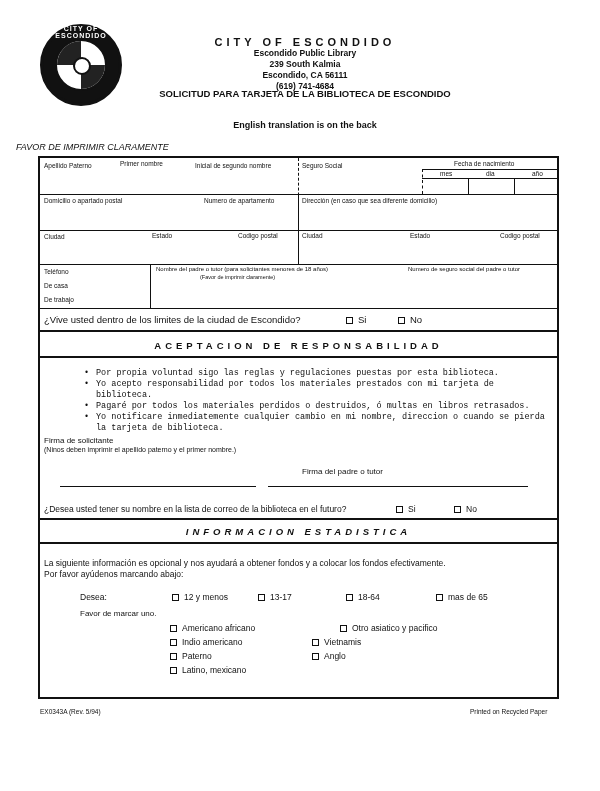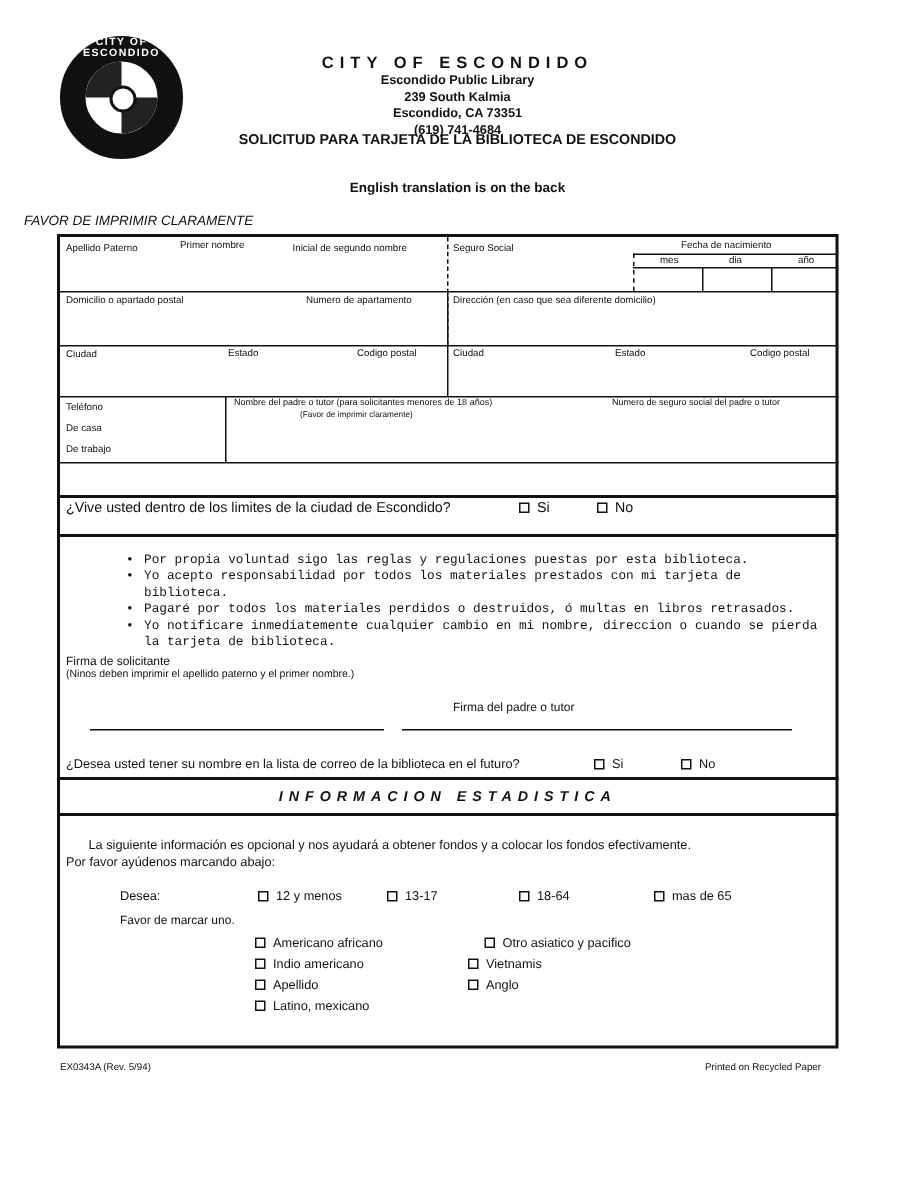--- a/index.html
+++ b/index.html
@@ -17,21 +17,21 @@
   .hdr-line { font-size: 8.5px; font-weight: bold; line-height: 11px; }
   .form-title { left: 100px; top: 88px; width: 410px; text-align: center; font-size: 9.5px; font-weight: bold; }
   .form-sub { left: 100px; top: 120px; width: 410px; text-align: center; font-size: 9px; font-weight: bold; }
   .print-note { left: 16px; top: 142px; font-size: 9px; font-style: italic; }
   .frame { left: 38px; top: 156px; width: 521px; height: 543px; border: 2px solid #111; }
   .hline { position: absolute; height: 0; border-top: 1px solid #111; }
   .hline.thick { border-top: 2px solid #111; }
   .vline { position: absolute; width: 0; border-left: 1px solid #111; }
   .vline.dash { border-left: 1px dashed #111; }
   .lbl { position: absolute; font-size: 6.5px; white-space: nowrap; }
-  .q { position: absolute; font-size: 9.5px; white-space: nowrap; margin-top: 19px; }
+  .q { position: absolute; font-size: 9.5px; white-space: nowrap; }
   .cb { display: inline-block; width: 7px; height: 7px; border: 1px solid #111; vertical-align: -1px; margin-right: 5px; }
   .section-title { position: absolute; left: 0; width: 100%; text-align: center; font-size: 9.5px; font-weight: bold; letter-spacing: 4px; }
   .bullets { position: absolute; left: 44px; top: 211px; width: 470px; font-size: 8.5px; line-height: 11px; }
   .bullets li { list-style: none; position: relative; padding-left: 12px; font-family: Liberation Mono, monospace; }
   .bullets li::before { content: "\2022"; position: absolute; left: 0; top: 0; }
   .txt { position: absolute; font-size: 8px; white-space: nowrap; }
   .opt { position: absolute; font-size: 8.5px; white-space: nowrap; }
   .footer { position: absolute; font-size: 6.5px; white-space: nowrap; }
 </style>
 </head>
@@ -43,21 +43,21 @@
     <div class="q1"></div>
       <div class="q4"></div>
     <div class="seal-center"></div>
   </div>
 </div>
 
 <div class="abs header">
   <div class="city-title">CITY OF ESCONDIDO</div>
   <div class="hdr-line">Escondido Public Library</div>
   <div class="hdr-line">239 South Kalmia</div>
-  <div class="hdr-line">Escondido, CA  73351</div>
+  <div class="hdr-line">Escondido, CA  56111</div>
   <div class="hdr-line">(619) 741-4684</div>
 </div>
 <div class="abs form-title">SOLICITUD PARA TARJETA DE LA BIBLIOTECA DE ESCONDIDO</div>
 <div class="abs form-sub">English translation is on the back</div>
 <div class="abs print-note">FAVOR DE IMPRIMIR CLARAMENTE</div>
 
 <div class="abs frame">
 
   <div class="lbl" style="left:4px;top:4px;">Apellido Paterno</div>
   <div class="lbl" style="left:80px;top:2px;">Primer nombre</div>
@@ -109,20 +109,21 @@
   <div class="abs" style="left:116px;top:124px;width:240px;height:22px;"></div>
   <div class="lbl" style="left:368px;top:108px;font-size:6px;">Numero de seguro social del padre o tutor</div>
   <div class="abs" style="left:368px;top:118px;width:148px;height:28px;"></div>
   <div class="hline" style="left:0;top:150px;width:519px;"></div>
 
   <div class="q" style="left:4px;top:156px;">¿Vive usted dentro de los limites de la ciudad de Escondido?</div>
   <div class="q" style="left:306px;top:156px;"><span class="cb"></span><span>Si</span></div>
   <div class="q" style="left:358px;top:156px;"><span class="cb"></span><span>No</span></div>
   <div class="hline thick" style="left:0;top:172px;width:519px;"></div>
 
+  <div class="section-title" style="top:182px;">ACEPTACION DE RESPONSABILIDAD</div>
   <div class="hline thick" style="left:0;top:198px;width:519px;"></div>
   <ul class="bullets" style="top:210px;">
     <li>Por propia voluntad sigo las reglas y regulaciones puestas por esta biblioteca.</li>
     <li>Yo acepto responsabilidad por todos los materiales prestados con mi tarjeta de biblioteca.</li>
     <li>Pagaré por todos los materiales perdidos o destruidos, ó multas en libros retrasados.</li>
     <li>Yo notificare inmediatemente cualquier cambio en mi nombre, direccion o cuando se pierda la tarjeta de biblioteca.</li>
   </ul>
   <div class="txt" style="left:4px;top:278px;">Firma de solicitante</div>
   <div class="txt" style="left:4px;top:288px;font-size:7px;">(Ninos deben imprimir el apellido paterno y el primer nombre.)</div>
   <div class="txt" style="left:262px;top:277px;margin-top:32px;">Firma del padre o tutor</div>
@@ -130,31 +131,31 @@
   <div class="hline" style="left:20px;top:328px;width:196px;"></div>
   <div class="abs" style="left:228px;top:300px;width:260px;height:28px;"></div>
   <div class="hline" style="left:228px;top:328px;width:260px;"></div>
   <div class="txt" style="left:4px;top:346px;font-size:8.5px;">¿Desea usted tener su nombre en la lista de correo de la biblioteca en el futuro?</div>
   <div class="txt" style="left:356px;top:346px;font-size:8.5px;"><span class="cb"></span><span>Si</span></div>
   <div class="txt" style="left:414px;top:346px;font-size:8.5px;"><span class="cb"></span><span>No</span></div>
   <div class="hline thick" style="left:0;top:360px;width:519px;"></div>
 
   <div class="section-title" style="top:368px;font-style:italic;">INFORMACION ESTADISTICA</div>
   <div class="hline thick" style="left:0;top:384px;width:519px;"></div>
-  <div class="txt" style="left:4px;top:400px;font-size:8.5px;margin-left:15px;">La siguiente información es opcional y nos ayudará a obtener fondos y a colocar los fondos efectivamente.</div>
+  <div class="txt" style="left:4px;top:400px;font-size:8.5px;">La siguiente información es opcional y nos ayudará a obtener fondos y a colocar los fondos efectivamente.</div>
   <div class="txt" style="left:4px;top:411px;font-size:8.5px;">Por favor ayúdenos marcando abajo:</div>
   <div class="opt" style="left:40px;top:434px;">Desea:</div>
   <div class="opt" style="left:132px;top:434px;"><span class="cb"></span><span>12 y menos</span></div>
   <div class="opt" style="left:218px;top:434px;"><span class="cb"></span><span>13-17</span></div>
   <div class="opt" style="left:306px;top:434px;"><span class="cb"></span><span>18-64</span></div>
   <div class="opt" style="left:396px;top:434px;"><span class="cb"></span><span>mas de 65</span></div>
   <div class="opt" style="left:40px;top:451px;font-size:8px;">Favor de marcar uno.</div>
   <div class="opt" style="left:130px;top:465px;"><span class="cb"></span><span>Americano africano</span></div>
   <div class="opt" style="left:130px;top:479px;"><span class="cb"></span><span>Indio americano</span></div>
-  <div class="opt" style="left:130px;top:493px;"><span class="cb"></span><span>Apellido</span></div>
+  <div class="opt" style="left:130px;top:493px;"><span class="cb"></span><span>Paterno</span></div>
   <div class="opt" style="left:130px;top:507px;"><span class="cb"></span><span>Latino, mexicano</span></div>
-  <div class="opt" style="left:255px;top:465px;padding-left:28px;"><span class="cb"></span><span>Otro asiatico y pacifico</span></div>
+  <div class="opt" style="left:272px;top:465px;padding-left:28px;"><span class="cb"></span><span>Otro asiatico y pacifico</span></div>
   <div class="opt" style="left:272px;top:479px;"><span class="cb"></span><span>Vietnamis</span></div>
   <div class="opt" style="left:272px;top:493px;"><span class="cb"></span><span>Anglo</span></div>
 </div>
 
 <div class="footer" style="left:40px;top:708px;">EX0343A (Rev. 5/94)</div>
 <div class="footer" style="left:470px;top:708px;">Printed on Recycled Paper</div>
 
 </body></html>

